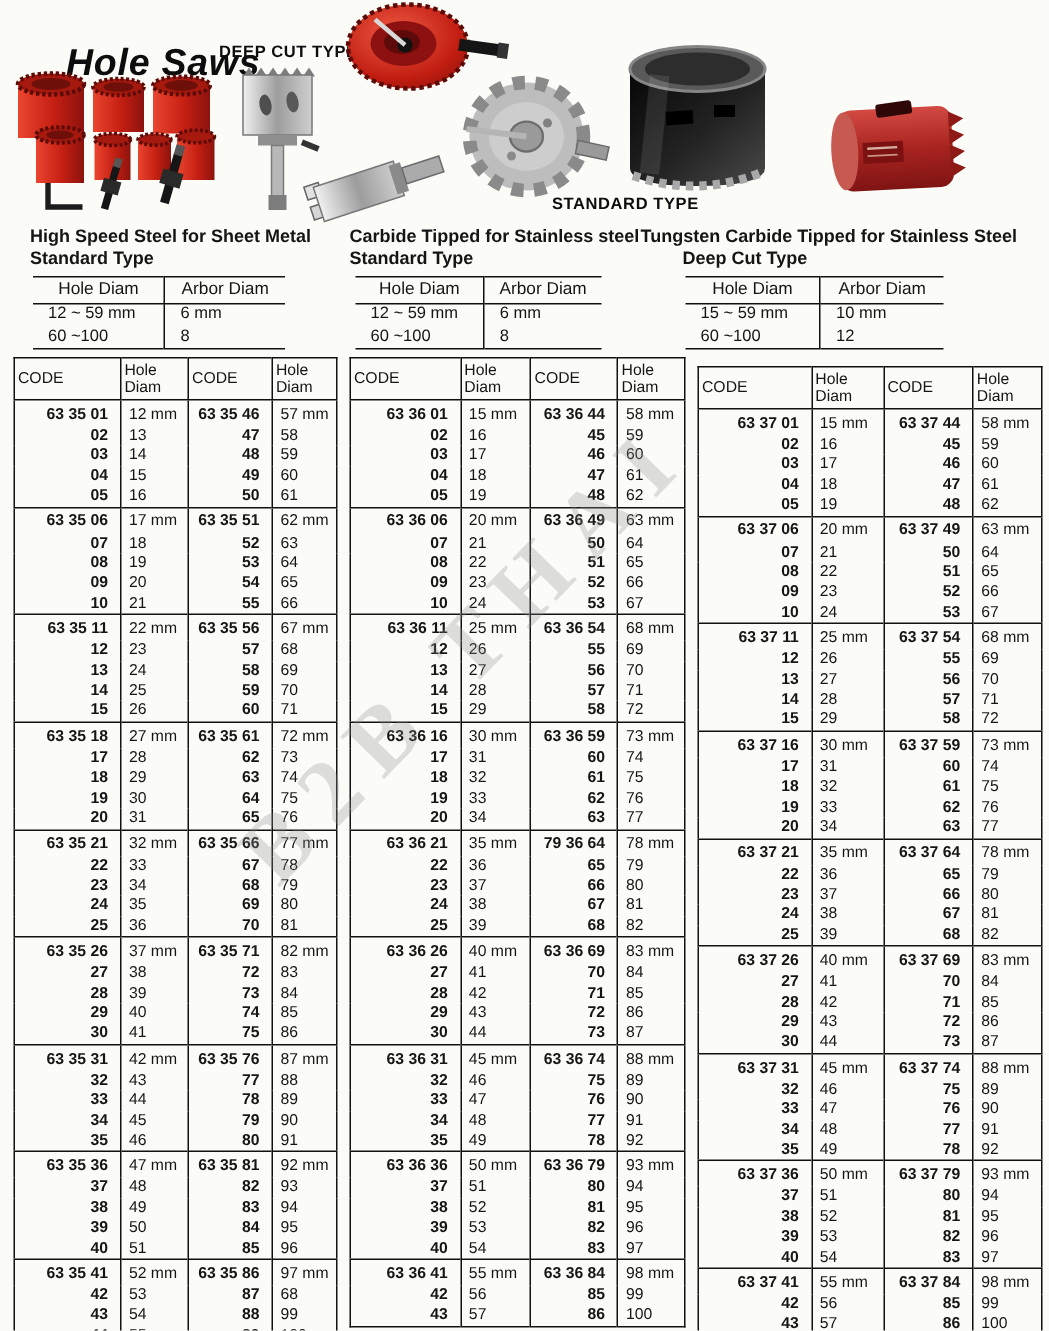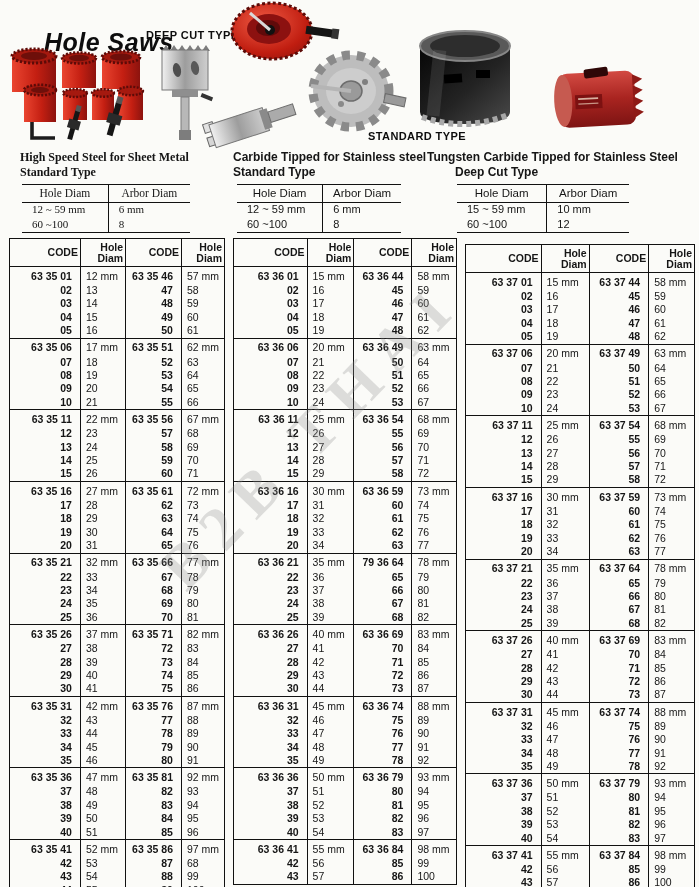--- a/index.html
+++ b/index.html
@@ -20,21 +20,21 @@
   .img{position:absolute;}
   .img-set{left:8px;top:36px;}
   .img-deep{left:150px;top:38px;}
   .img-bigred{left:228px;top:0px;}
   .img-carb{left:200px;top:94px;}
   .img-gear{left:303px;top:46px;}
   .img-black{left:410px;top:20px;}
   .img-redside{left:543px;top:56px;}
   
   .section{position:absolute;top:150px;}
-  .sec-1{left:20px;width:208px;font-family:Liberation Serif, serif;}
+  .sec-1{left:20px;width:208px;}
   .sec-2{left:233px;width:200px;}
   .sec-3{left:427px;width:270px;}
   .sec-title{font-size:12px;font-weight:bold;line-height:15px;white-space:nowrap;}
   .sec-3 .t2{margin-left:28px;}
   table.spec{
     border-collapse:collapse;margin-top:4px;font-size:11px;
     border-top:1.6px solid #111;border-bottom:1.6px solid #111;
   }
   .sec-1 table.spec{width:168px;margin-left:2px;}
   .sec-2 table.spec{width:164px;margin-left:4px;}
@@ -60,22 +60,22 @@
   .b3{width:230px;transform:translateY(6px);}
   .block table{
     border-collapse:collapse;width:100%;table-layout:fixed;
     border:1.6px solid #111;font-size:10.5px;
   }
   .block col.c1{width:33%;}
   .block col.c2{width:21%;}
   .block col.c3{width:26%;}
   .block col.c4{width:20%;}
   .block th{
-    font-weight:bold;font-size:10.5px;line-height:11px;height:27px;
-    text-align:right;vertical-align:middle;padding:0 2px;
+    font-weight:normal;font-size:10.5px;line-height:11px;height:27px;
+    text-align:left;vertical-align:middle;padding:0 2px;
     border-left:1.6px solid #111;border-bottom:1.6px solid #111;
   }
   .block th:first-child{border-left:none;}
   .block td{
     border-left:1.6px solid #111;height:13px;line-height:13.4px;
     padding:0 4px;white-space:nowrap;overflow:hidden;
   }
   .block td:first-child{border-left:none;}
   .block td:nth-child(odd){font-weight:bold;text-align:right;padding-right:8px;}
   .block td:nth-child(even){text-align:left;padding-left:5px;}
@@ -408,21 +408,21 @@
           </tr>
           <tr>
             <td>15</td>
             <td>26</td>
             <td>60</td>
             <td>71</td>
           </tr>
         </tbody>
         <tbody class="grp">
           <tr>
-            <td>63 35 16</td>
+            <td>63 35 18</td>
             <td>27 mm</td>
             <td>63 35 61</td>
             <td>72 mm</td>
           </tr>
           <tr>
             <td>17</td>
             <td>28</td>
             <td>62</td>
             <td>73</td>
           </tr>

